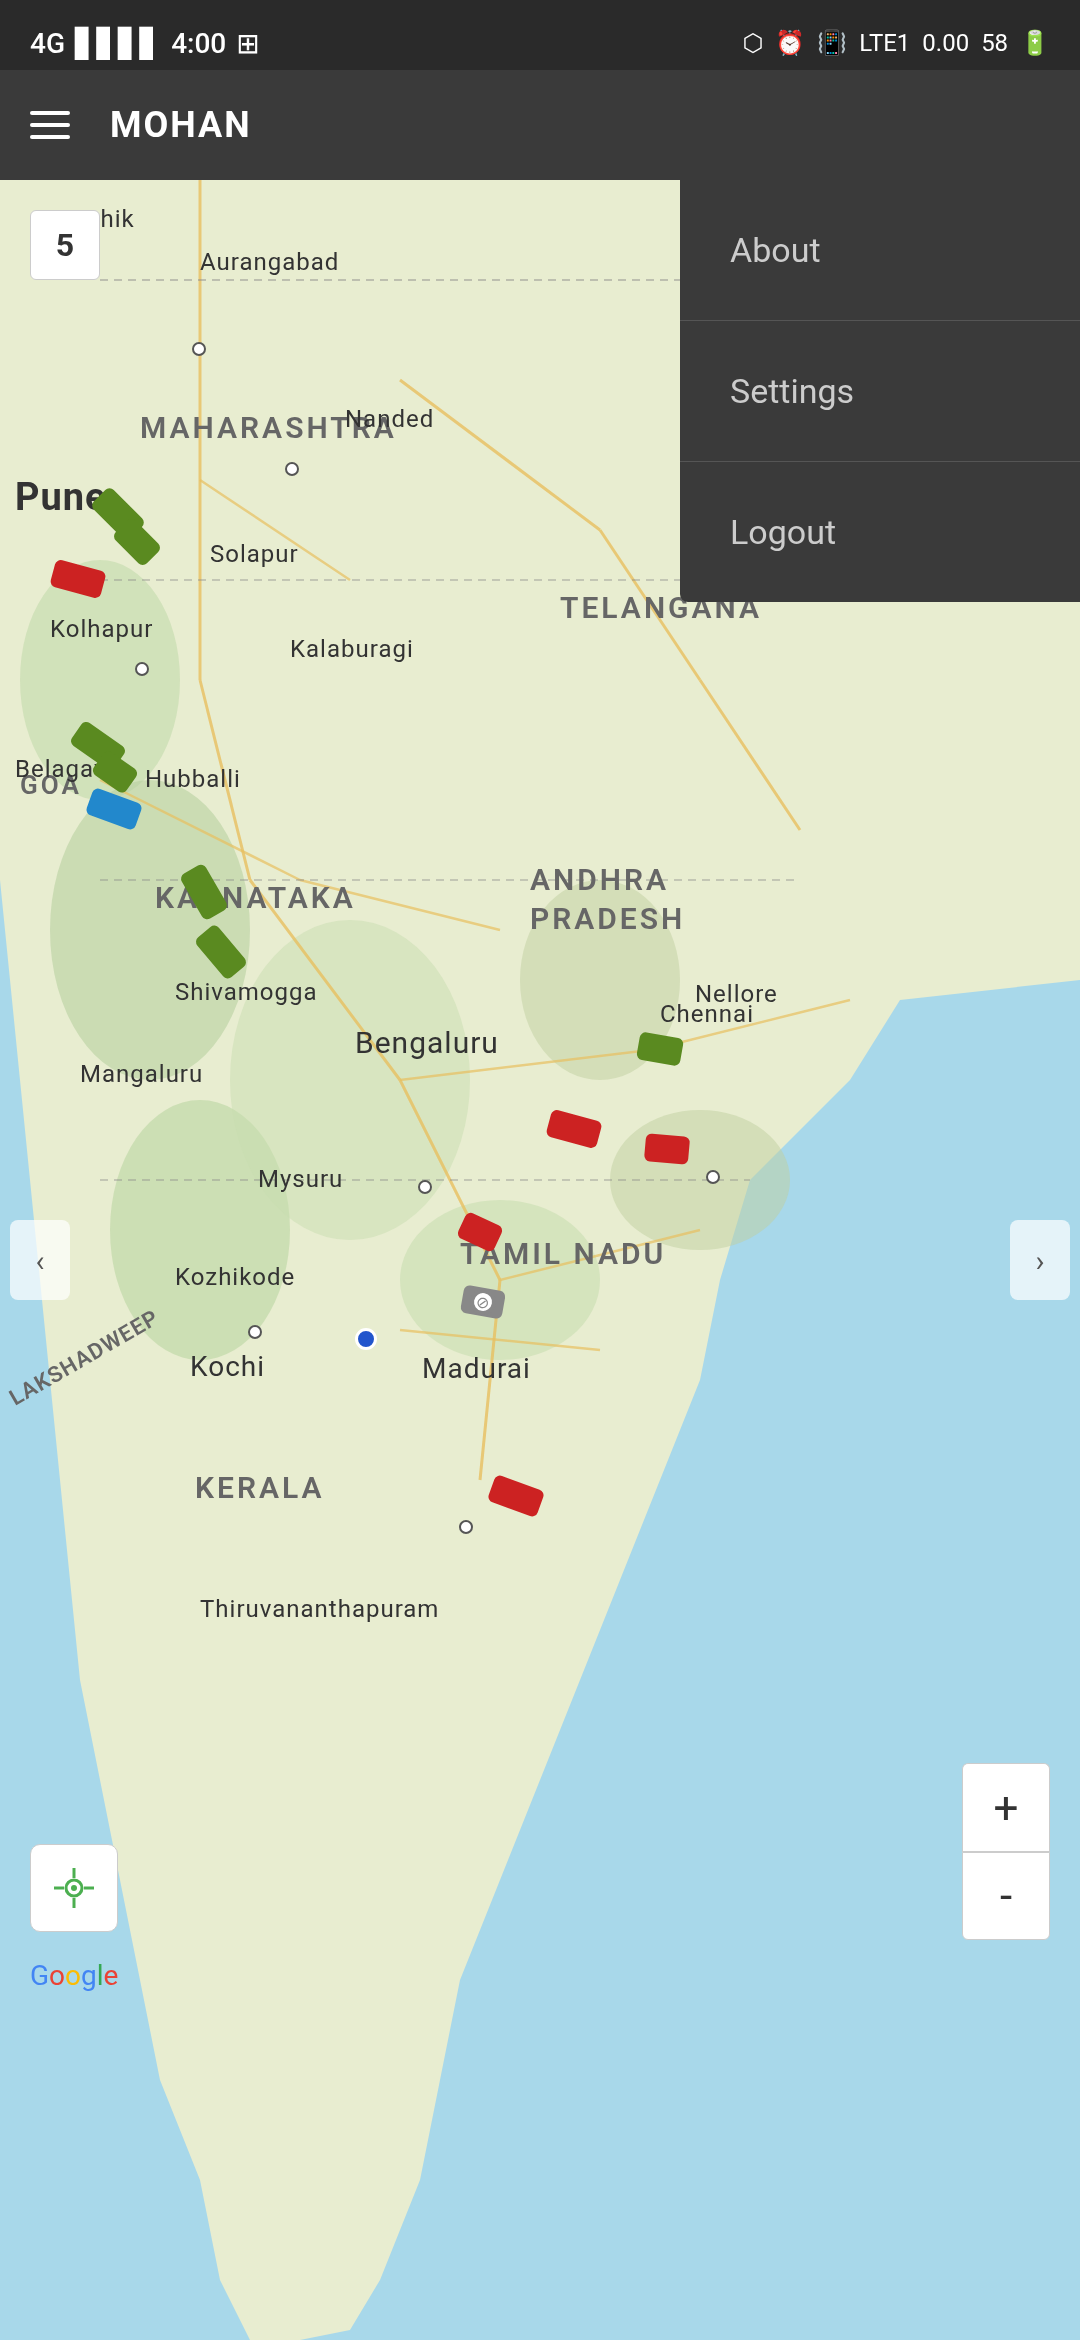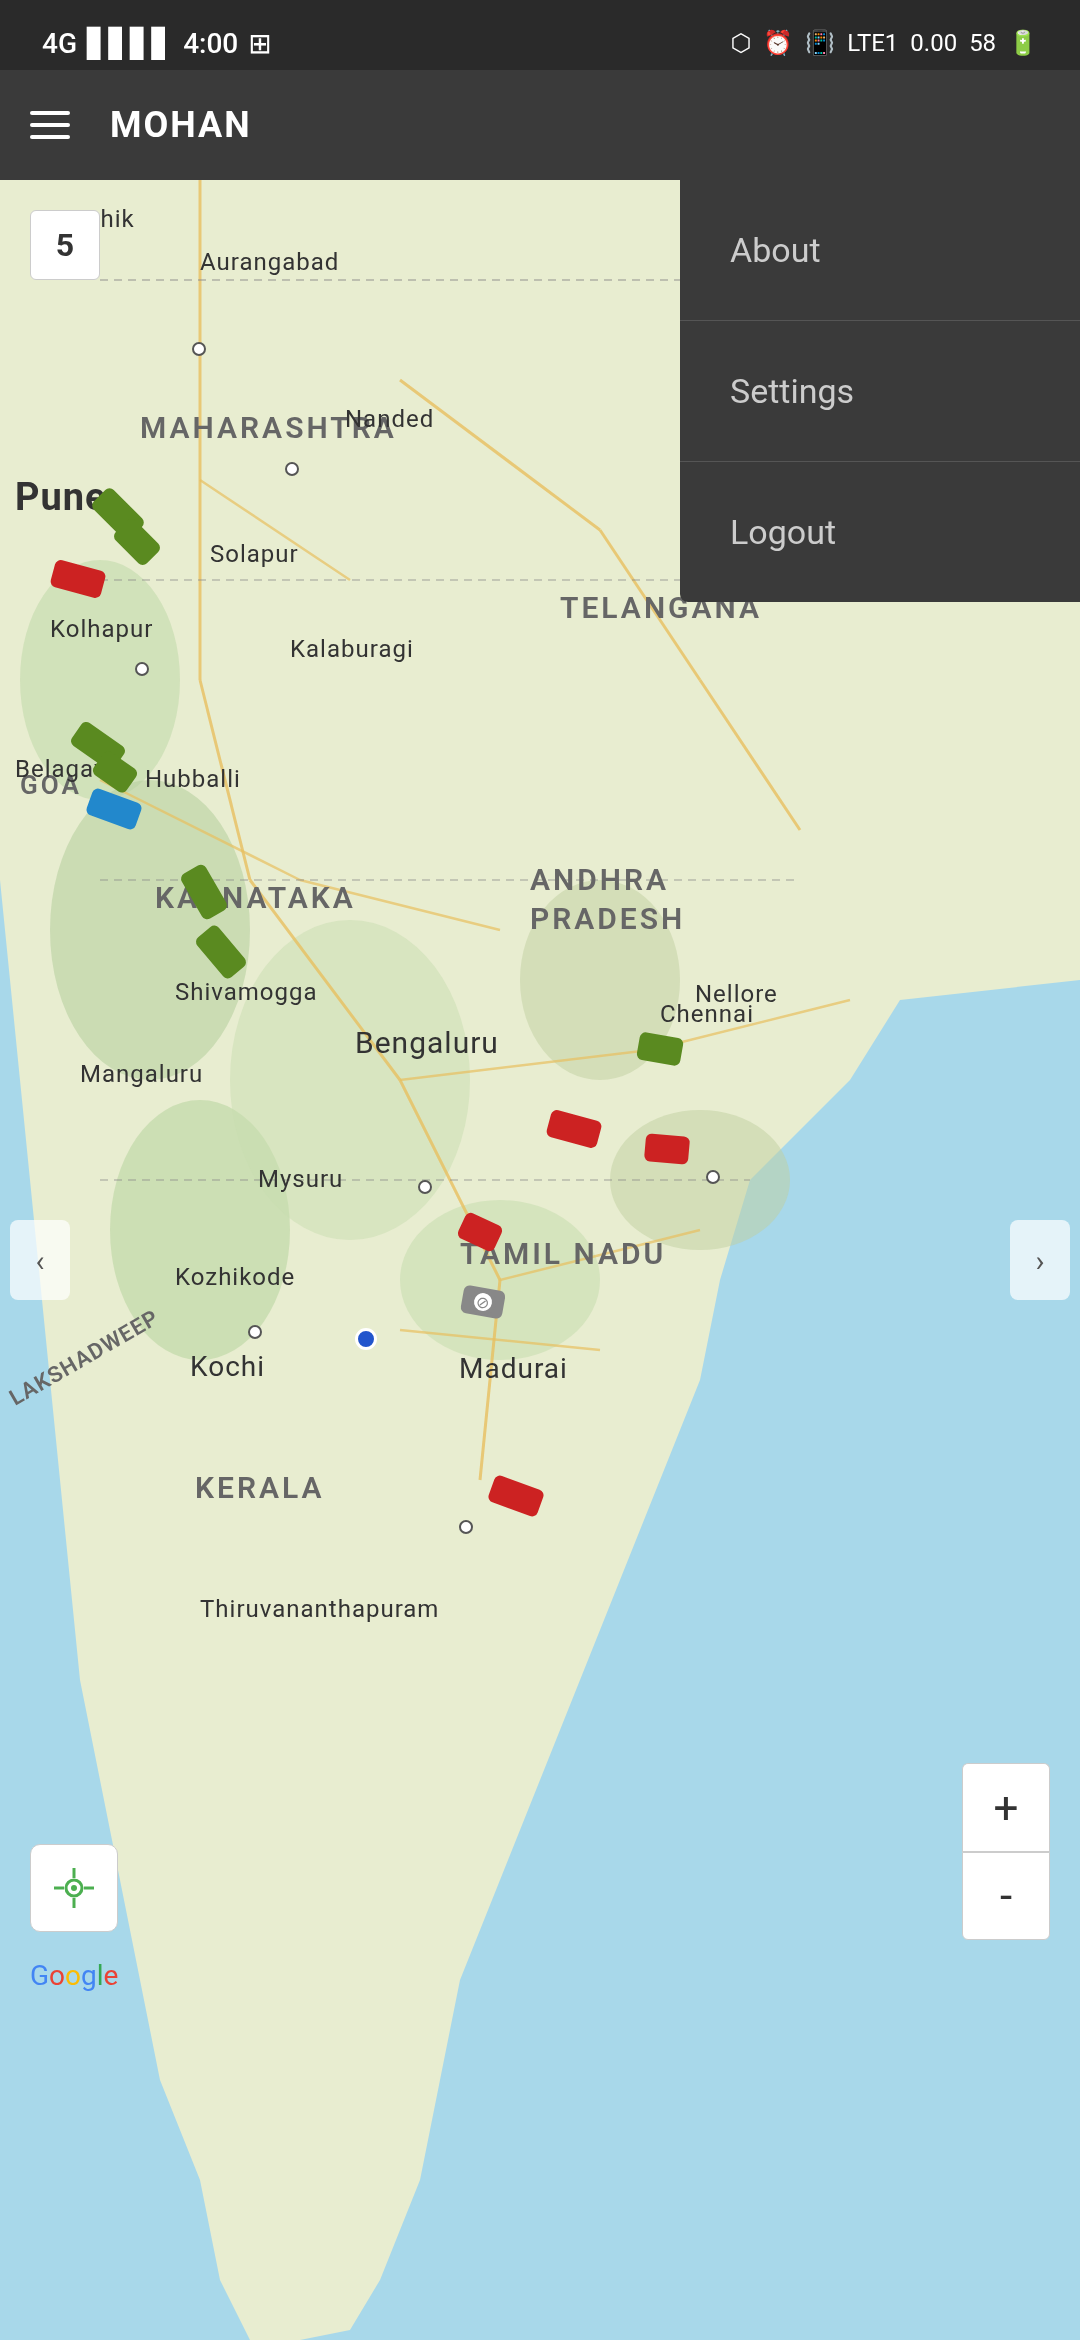--- a/index.html
+++ b/index.html
@@ -3,21 +3,21 @@
   <meta charset="utf-8">
   <meta name="viewport" content="width=device-width, initial-scale=1">
   <style>
     * { margin: 0; padding: 0; box-sizing: border-box; }
     body { width: 1080px; height: 2340px; overflow: hidden; font-family: 'Roboto', Arial, sans-serif; position: relative; }
 
     
     .status-bar {
       position: absolute; top: 0; left: 0; width: 100%; height: 86px;
       background: #2a2a2a; display: flex; align-items: center;
-      justify-content: space-between; padding: 0 42px; z-index: 100;
+      justify-content: space-between; padding: 0 30px; z-index: 100;
     }
     .status-left { display: flex; align-items: center; gap: 10px; color: white; font-size: 28px; font-weight: 500; }
     .status-right { display: flex; align-items: center; gap: 12px; color: white; font-size: 24px; }
 
     
     .top-bar {
       position: absolute; top: 70px; left: 0; width: 100%; height: 110px;
       background: #3a3a3a; display: flex; align-items: center;
       padding: 0 30px; z-index: 100;
     }
@@ -260,21 +260,21 @@
     <div class="map-label city" style="left:290px; top:455px;">Kalaburagi</div>
     <div class="map-label city" style="left:15px; top:575px;">Belagavi</div>
     <div class="map-label city" style="left:145px; top:585px;">Hubballi</div>
     <div class="map-label city" style="left:175px; top:798px;">Shivamogga</div>
     <div class="map-label city" style="left:80px; top:880px;">Mangaluru</div>
     <div class="map-label city" style="left:355px; top:845px; font-size:30px;">Bengaluru</div>
     <div class="map-label city" style="left:660px; top:820px;">Chennai</div>
     <div class="map-label city" style="left:258px; top:985px;">Mysuru</div>
     <div class="map-label city" style="left:175px; top:1083px;">Kozhikode</div>
     <div class="map-label city" style="left:190px; top:1170px; font-size:28px;">Kochi</div>
-    <div class="map-label city" style="left:459px; top:1172px; font-size:28px;">Madurai</div>
+    <div class="map-label city" style="left:422px; top:1172px; font-size:28px;">Madurai</div>
     <div class="map-label city" style="left:200px; top:1415px;">Thiruvananthapuram</div>
     <div class="map-label city" style="left:695px; top:800px;">Nellore</div>
 
     <div class="number-badge">
       <span>5</span>
     </div>
 
     <div class="circle-marker" style="left:192px; top:162px;"></div>
     <div class="circle-marker" style="left:285px; top:282px;"></div>
     <div class="circle-marker" style="left:135px; top:482px;"></div>

